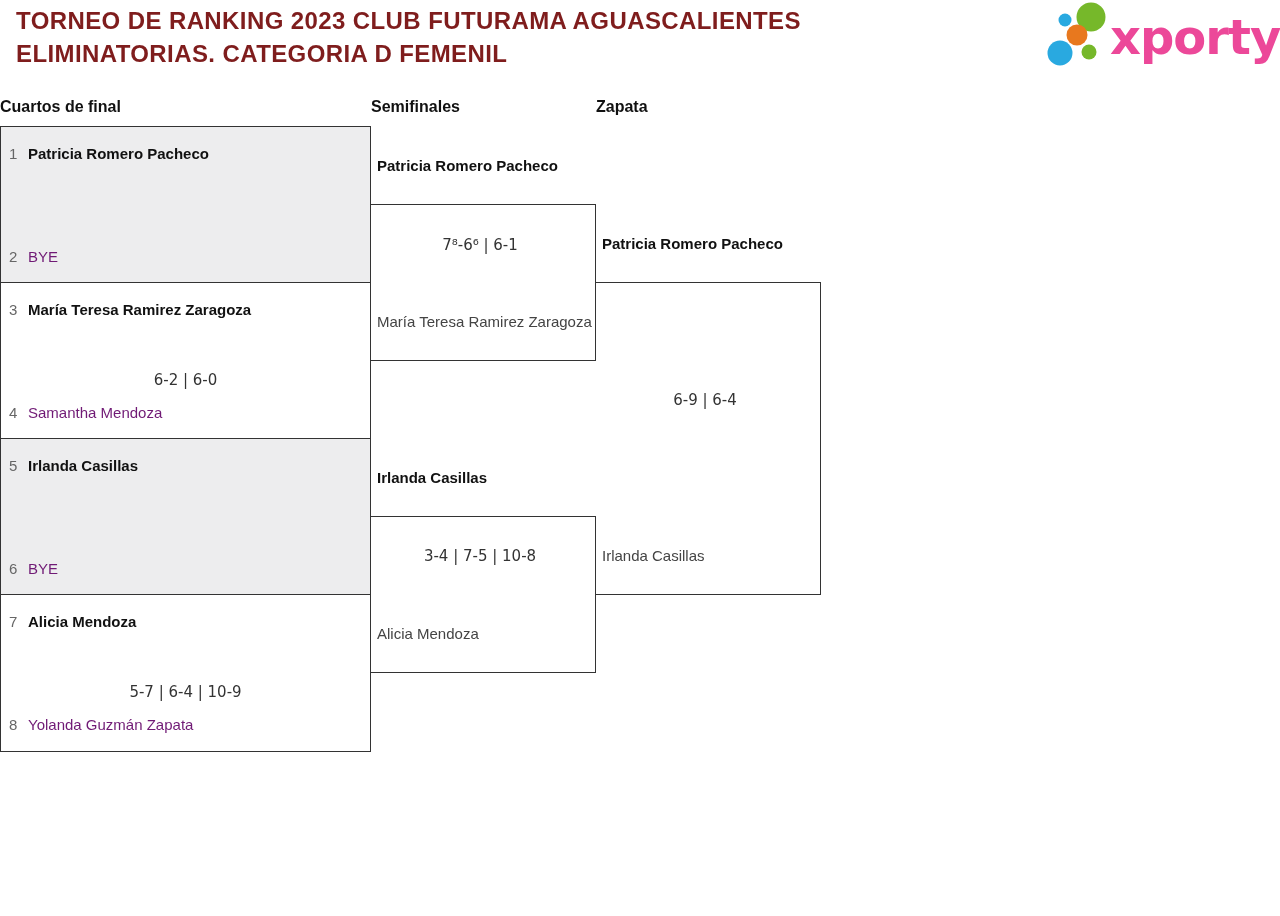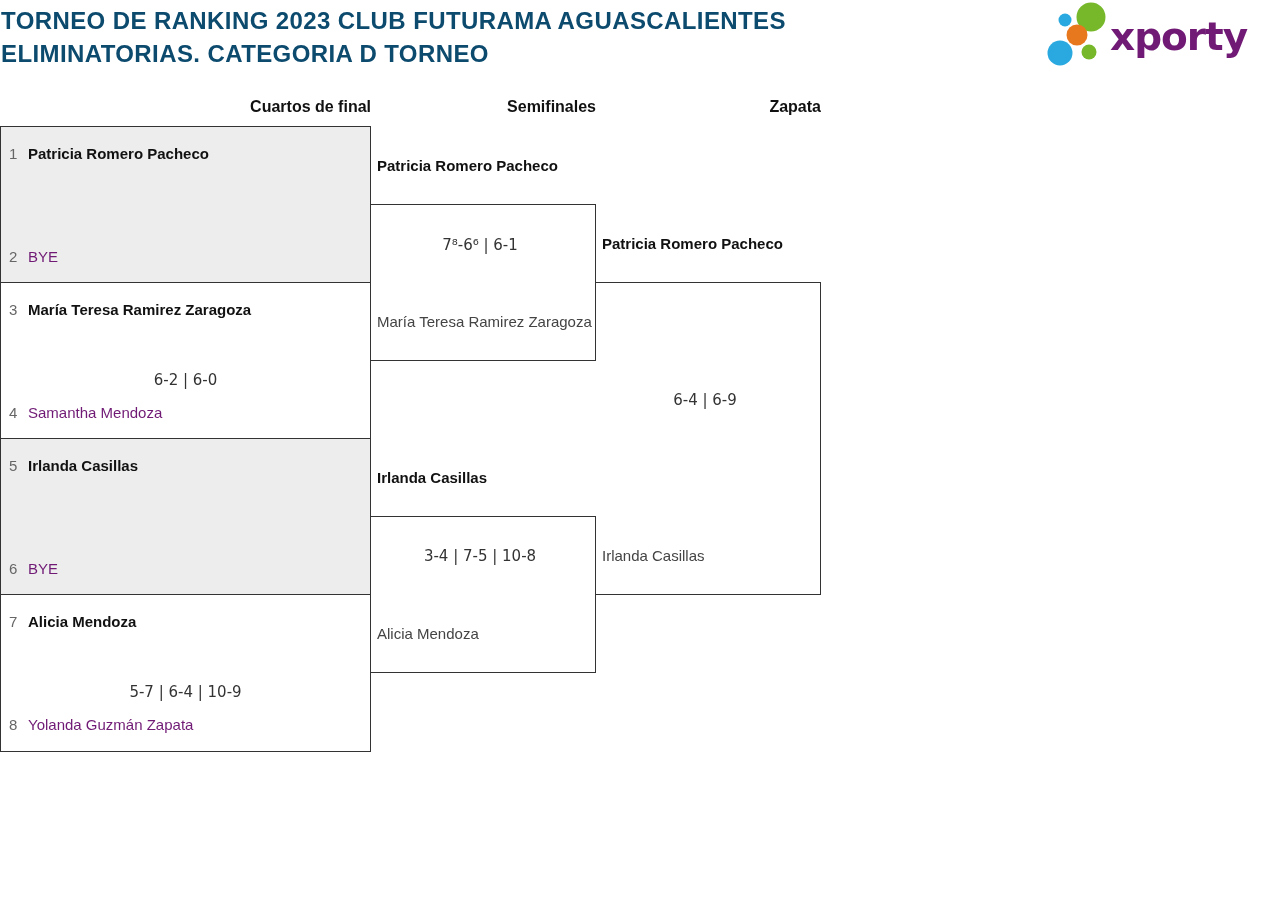--- a/index.html
+++ b/index.html
@@ -3,30 +3,30 @@
 <meta charset="utf-8">
 <style>
   * { margin:0; padding:0; box-sizing:border-box; }
   html,body { background:#fff; }
   body { font-family:"Liberation Sans",sans-serif; color:#111; }
   .page { position:relative; width:1280px; height:916px; background:#fff; overflow:hidden; }
   .abs { position:absolute; }
 
   
   .title { left:1px; top:4px; font-size:24px; line-height:33px; font-weight:700;
-           letter-spacing:0.4px; color:#0c4a6e; white-space:nowrap; }
+           letter-spacing:0.4px; color:#7f1d1d; white-space:nowrap;padding-left:15px; }
   .logo { left:1046px; top:0; width:230px; height:72px; cursor:pointer; }
   .logo-dots { position:absolute; left:0; top:0; }
-  .logo-text { position:absolute; left:64px; top:9px; font-size:39px; line-height:56px;
-               font-weight:700; letter-spacing:-1px; color:#701a75;
+  .logo-text { position:absolute; left:64px; top:9px; font-size:48px; line-height:56px;
+               font-weight:700; letter-spacing:-1px; color:#ec4899;
                font-family:"DejaVu Sans",sans-serif;text-align:right; }
 
   
   .round-header { top:98px; font-size:16px; line-height:17px; font-weight:700;
-                  text-align:right; color:#111; }
+                  text-align:left; color:#111; }
 
   
   .qf-col { left:0; top:126px; width:371px; height:626px; border:1px solid #333; background:#fff; }
   .match { position:relative; width:100%; height:156px; background:#fff; }
   .match:not(:last-child) { border-bottom:1px solid #333; }
   .match.shaded { background:#ededee; }
   .prow { position:absolute; left:0; right:0; display:flex; padding-left:8px;
           font-size:15px; line-height:17px; }
   .prow .seed { width:19px; flex:none; color:#666; }
   .r1 { top:18px; }
@@ -47,21 +47,21 @@
   .flabel.w { font-weight:700; color:#111; }
   .col-score { width:182px;padding-left:36px; }
 </style>
 </head>
 <body>
 
 <div class="page">
 
   <div class="abs title">
     <div>TORNEO DE RANKING 2023 CLUB FUTURAMA AGUASCALIENTES</div>
-    <div>ELIMINATORIAS. CATEGORIA D TORNEO</div>
+    <div>ELIMINATORIAS. CATEGORIA D FEMENIL</div>
   </div>
 
   <div class="abs logo">
     <svg class="logo-dots" width="62" height="68" viewBox="0 0 62 68">
       <circle cx="19" cy="20" r="6.5" fill="#29a9e0"></circle>
       <circle cx="45" cy="17" r="14.5" fill="#76b82a"></circle>
       <circle cx="31" cy="35" r="10.5" fill="#e8781e"></circle>
       <circle cx="14" cy="53" r="12.5" fill="#29a9e0"></circle>
       <circle cx="43" cy="52" r="7.5" fill="#76b82a"></circle>
     </svg>
@@ -130,16 +130,16 @@
 
   <div class="abs flabel w" style="left:377px;top:157px">Patricia Romero Pacheco</div>
   <div class="abs score col-score" style="left:371px;top:237px">7⁸-6⁶ | 6-1</div>
   <div class="abs flabel" style="left:377px;top:313px">María Teresa Ramirez Zaragoza</div>
 
   <div class="abs flabel w" style="left:377px;top:469px">Irlanda Casillas</div>
   <div class="abs score col-score" style="left:371px;top:548px">3-4 | 7-5 | 10-8</div>
   <div class="abs flabel" style="left:377px;top:625px">Alicia Mendoza</div>
 
   <div class="abs flabel w" style="left:602px;top:235px">Patricia Romero Pacheco</div>
-  <div class="abs score col-score" style="left:596px;top:392px">6-4 | 6-9</div>
+  <div class="abs score col-score" style="left:596px;top:392px">6-9 | 6-4</div>
   <div class="abs flabel" style="left:602px;top:547px">Irlanda Casillas</div>
 
 </div>
 
 </body></html>

